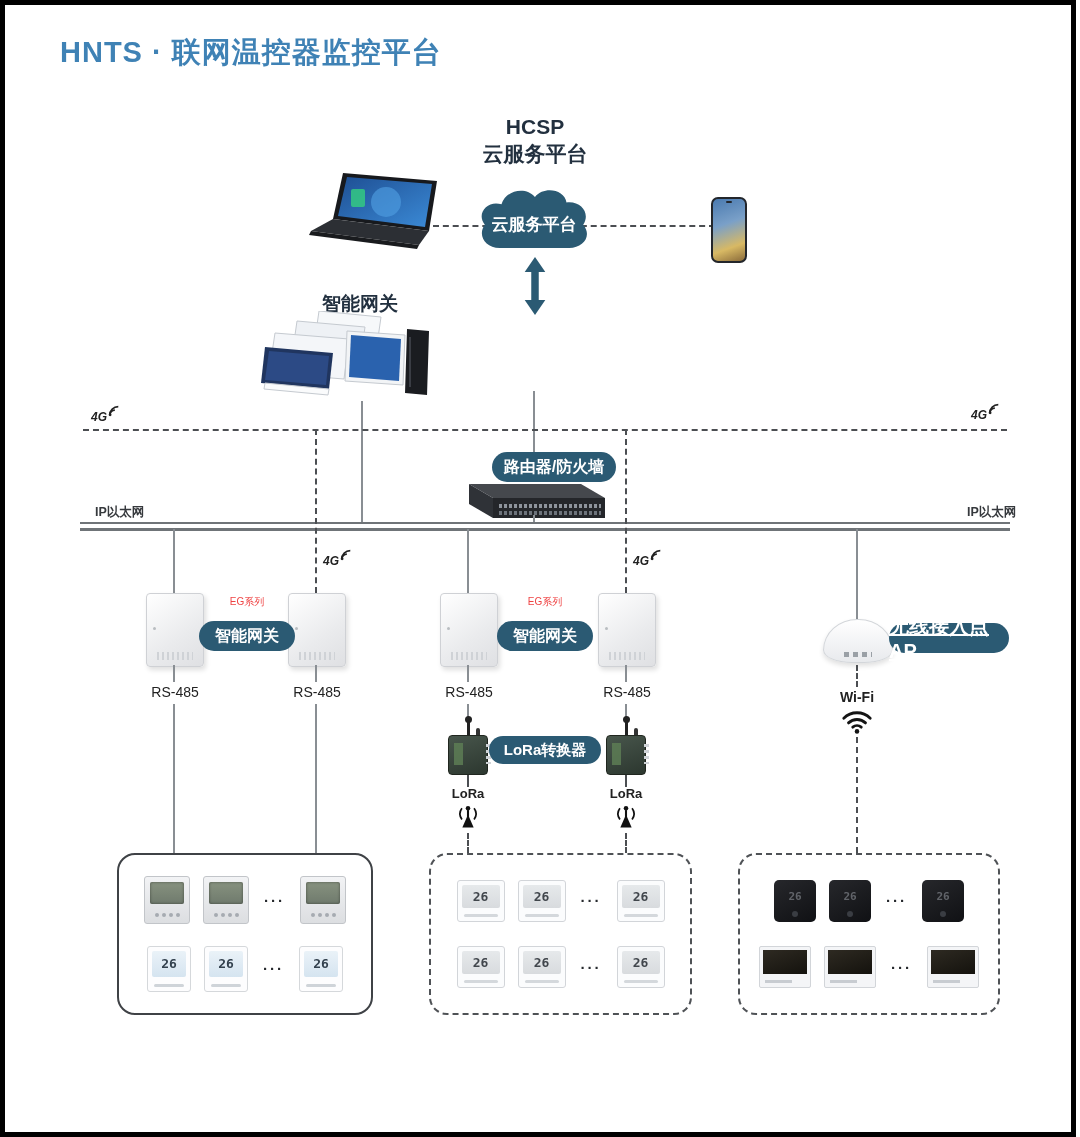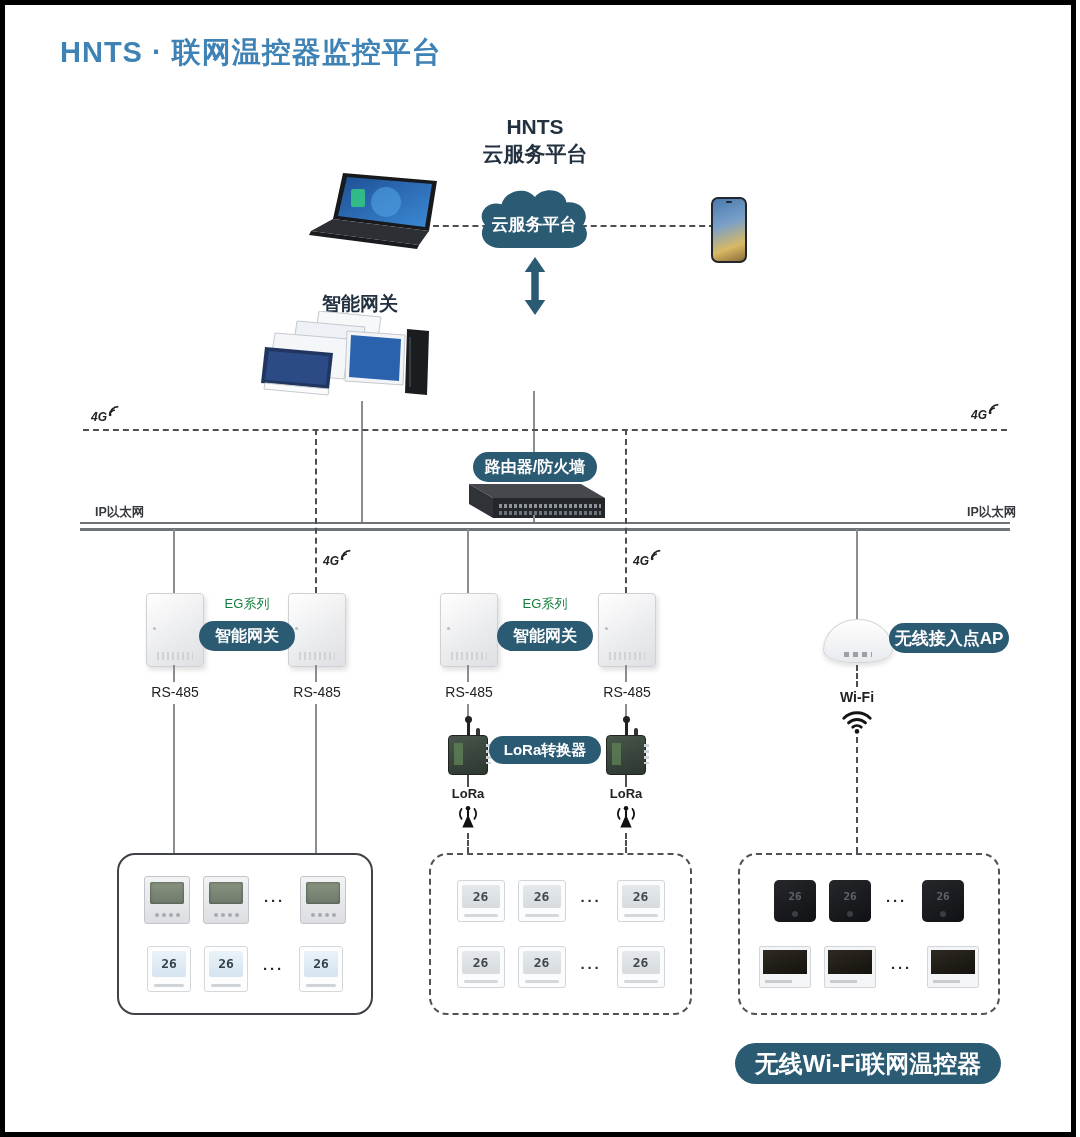--- a/index.html
+++ b/index.html
@@ -24,21 +24,21 @@
   .cloud-text{position:absolute;left:0;right:0;text-align:center;font-weight:bold;}
   .c1-text{top:30px;color:#fff;font-size:17px;}
   .c2-text{top:26px;color:#22303f;font-size:18px;}
 
   
   .pill{position:absolute;background:#2b5a73;color:#fff;font-weight:bold;border-radius:16px;
         display:flex;align-items:center;justify-content:center;}
   .pill-lg{position:absolute;background:#2b5a73;color:#fff;font-weight:bold;border-radius:21px;
         display:flex;align-items:center;justify-content:center;font-size:24px;height:41px;}
 
-  .eg-text{position:absolute;width:96px;text-align:center;font-size:13px;color:#15803d;}
+  .eg-text{position:absolute;width:96px;text-align:center;font-size:10px;color:#ef4444;}
   .small-label{position:absolute;text-align:center;color:#222;}
 
   
   .phone{position:absolute;left:706px;top:192px;width:32px;height:62px;border:2px solid #23262b;border-radius:7px;
          background:linear-gradient(160deg,#4a7ab0 0%,#7aa0c8 40%,#d8b964 75%,#8a6b3a 100%);}
   .phone i{position:absolute;left:50%;top:2px;transform:translateX(-50%);width:6px;height:2px;border-radius:2px;background:#23262b;}
 
   .gw{position:absolute;width:56px;height:72px;background:linear-gradient(145deg,#ffffff,#eaebed 60%,#dfe0e3);
       border:1px solid #cfd1d5;border-radius:4px;box-shadow:2px 3px 5px rgba(0,0,0,.13);}
   .gw::before{content:"";position:absolute;left:6px;top:33px;width:3px;height:3px;border-radius:50%;background:#b9bdc1;}
@@ -103,21 +103,21 @@
   .icon-abs{position:absolute;}
 </style>
 </head>
 <body>
 
 <div class="canvas">
 
   <div class="title">HNTS · 联网温控器监控平台</div>
 
   <div class="hcsp">
-    <div>HNTS</div>
+    <div>HCSP</div>
     <div>云服务平台</div>
   </div>
 
   <div class="hdash" style="left:428px;top:220px;width:282px;"></div>
 
   <div class="icon-abs" style="left:286px;top:164px;width:160px;height:92px;">
     <svg width="160" height="92" viewBox="0 0 160 92">
       <defs>
           <linearGradient id="scr" x1="0" y1="0" x2="1" y2="1">
         <stop offset="0" stop-color="#1e4f93"></stop>
@@ -184,21 +184,21 @@
   </div>
   <div class="fourg" style="left:966px;top:398px;">
     <b>4G</b>
     <svg viewBox="0 0 14 14">
         <path d="M2 12 a10 10 0 0 1 10 -10" fill="none" stroke="#222" stroke-width="2"></path>
         <path d="M2 12 a6 6 0 0 1 6 -6" fill="none" stroke="#222" stroke-width="2"></path>
         <circle cx="2.5" cy="11.5" r="1.6" fill="#222"></circle>
       </svg>
   </div>
 
-  <div class="pill" style="left:468px;top:447px;width:124px;height:30px;font-size:16px;">路由器/防火墙</div>
+  <div class="pill" style="left:487px;top:447px;width:124px;height:30px;font-size:16px;">路由器/防火墙</div>
   <div class="icon-abs" style="left:448px;top:477px;">
     <svg width="160" height="42" viewBox="0 0 160 42">
       <polygon points="16,2 128,2 152,16 40,16" fill="#45484d"></polygon>
       <polygon points="40,16 152,16 152,36 40,36" fill="#24262a"></polygon>
       <polygon points="16,2 40,16 40,36 16,22" fill="#2f3237"></polygon>
       <line x1="46" y1="24" x2="148" y2="24" stroke="#8d939b" stroke-width="4" stroke-dasharray="3 2"></line>
       <line x1="46" y1="31" x2="148" y2="31" stroke="#6d737b" stroke-width="4" stroke-dasharray="3 2"></line>
     </svg>
   </div>
   <div class="vline" style="left:528px;top:510px;height:10px;"></div>
@@ -289,21 +289,21 @@
         <polygon points="15,12 8.5,27 21.5,27" fill="#111"></polygon>
         <path d="M8 5 a11 11 0 0 0 0 13" fill="none" stroke="#111" stroke-width="2"></path>
         <path d="M22 5 a11 11 0 0 1 0 13" fill="none" stroke="#111" stroke-width="2"></path>
       </svg>
   </div>
 
   <div class="vdash" style="left:462px;top:828px;height:20px;"></div>
   <div class="vdash" style="left:620px;top:828px;height:20px;"></div>
 
   <div class="ap"></div>
-  <div class="pill" style="left:884px;top:618px;width:120px;height:30px;font-size:17px;">无线接入点AP</div>
+  <div class="pill" style="left:884px;top:618px;width:120px;height:30px;font-size:20px;text-decoration:underline;">无线接入点AP</div>
   <div class="vdash" style="left:851px;top:660px;height:22px;"></div>
   <div class="small-label" style="left:822px;top:684px;width:60px;font-size:14px;font-weight:bold;">Wi-Fi</div>
   <div class="icon-abs" style="left:835px;top:702px;">
     <svg width="34" height="28" viewBox="0 0 36 28">
         <path d="M4 11 a20 20 0 0 1 28 0" fill="none" stroke="#141414" stroke-width="3" stroke-linecap="round"></path>
         <path d="M9 16 a13 13 0 0 1 18 0" fill="none" stroke="#141414" stroke-width="3" stroke-linecap="round"></path>
         <path d="M13.5 20.5 a7 7 0 0 1 9 0" fill="none" stroke="#141414" stroke-width="3" stroke-linecap="round"></path>
         <circle cx="18" cy="25" r="2.4" fill="#141414"></circle>
       </svg>
   </div>
@@ -416,15 +416,14 @@
           <div class="strip"></div>
         </div>
       <span class="dots">···</span>
       <div class="thermo tE">
           <div class="screen"></div>
           <div class="strip"></div>
         </div>
     </div>
   </div>
 
-  <div class="pill-lg" style="left:730px;top:1038px;width:266px;">无线Wi-Fi联网温控器</div>
 
 </div>
 
 </body></html>

